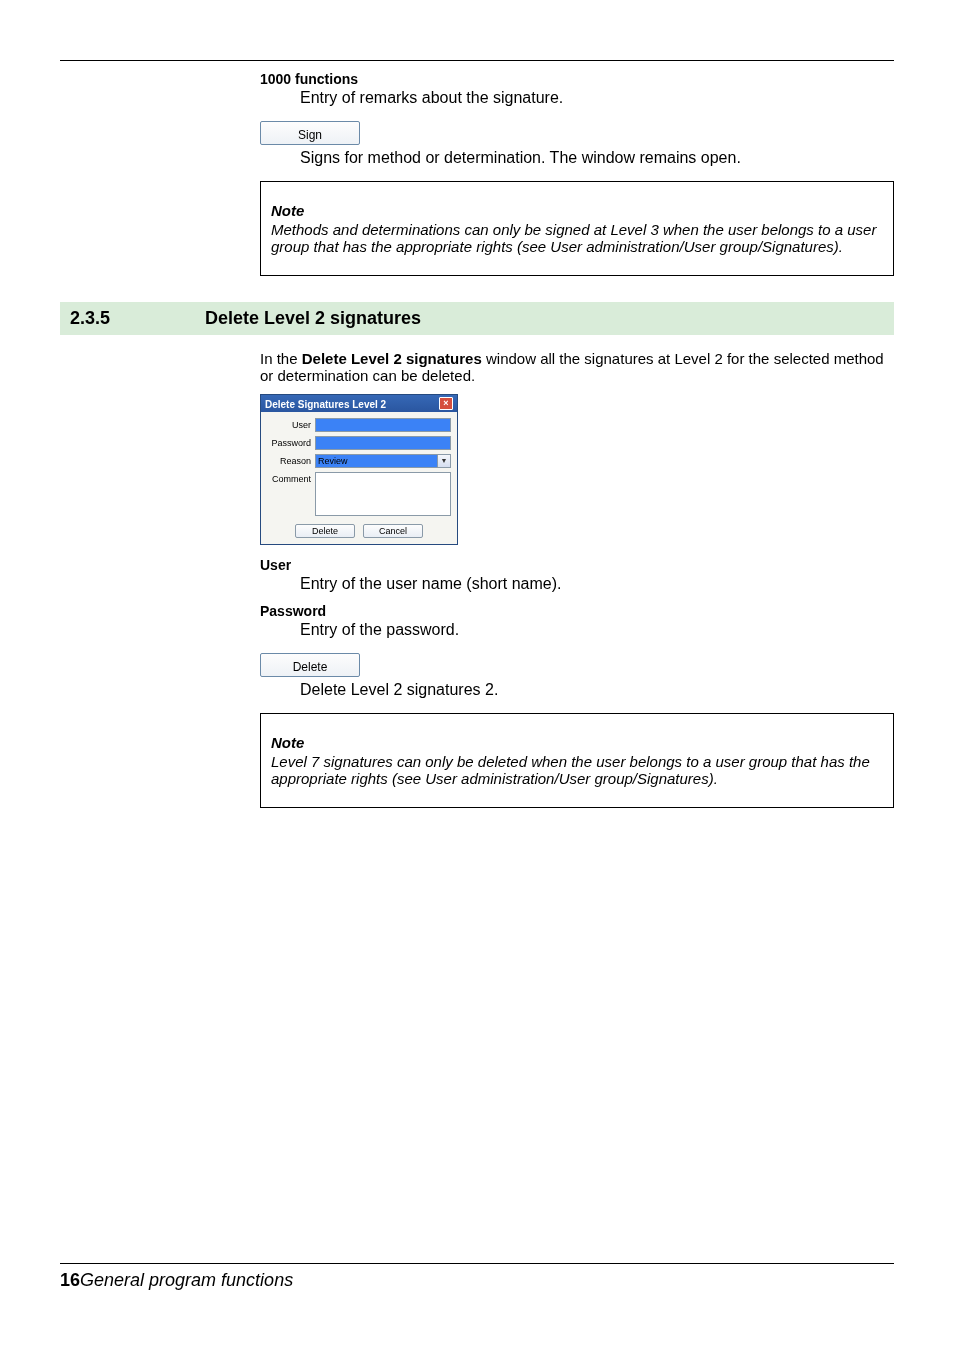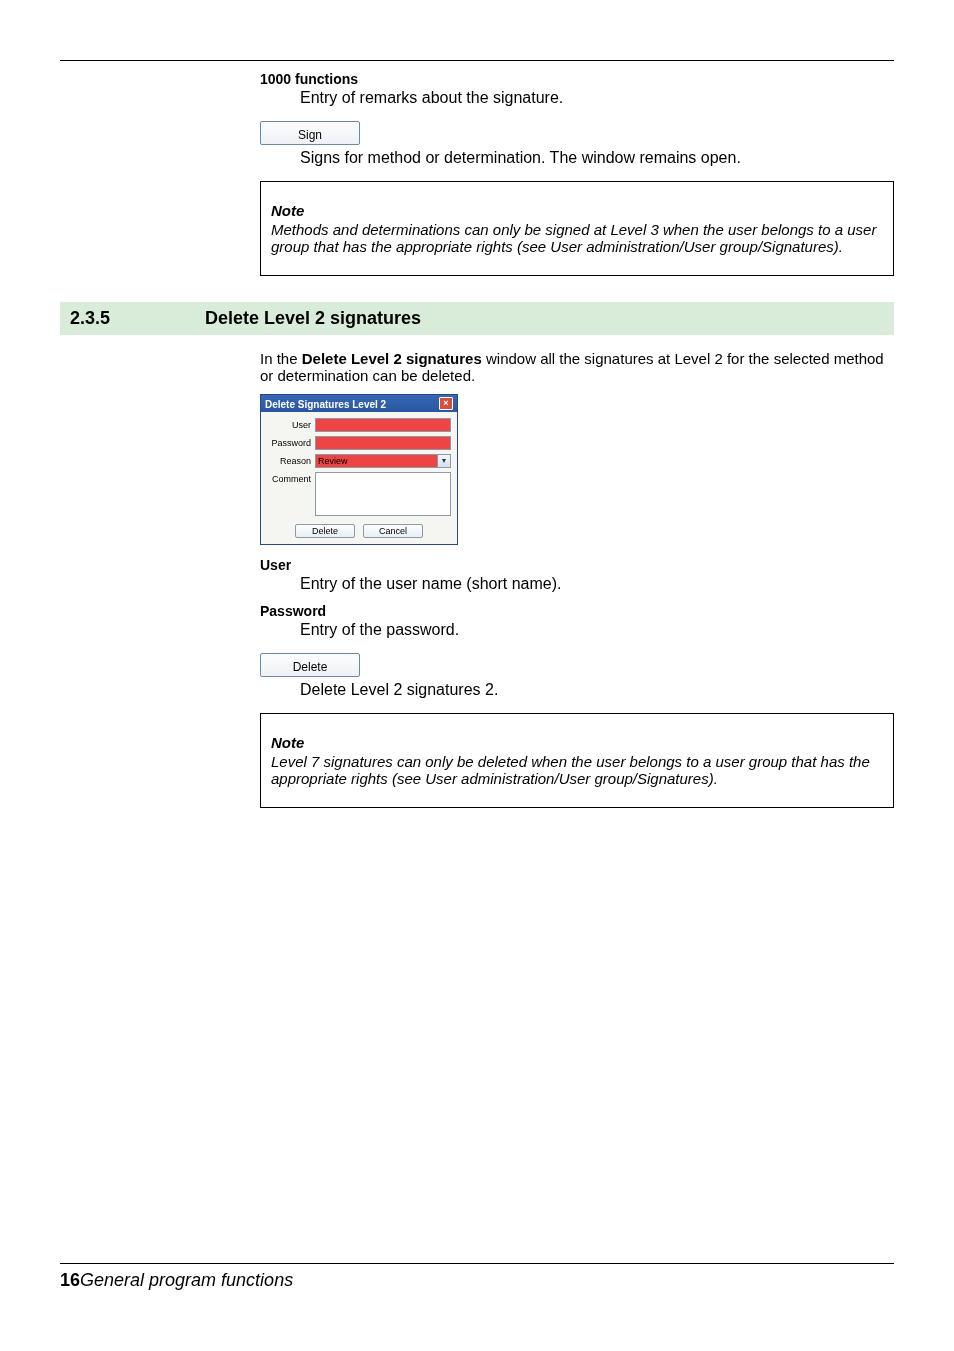--- a/index.html
+++ b/index.html
@@ -141,21 +141,21 @@
     width: 44px;
     text-align: right;
     padding-right: 4px;
     padding-top: 2px;
     font-size: 9px;
   }
   .dlg-input {
     flex: 1;
     height: 14px;
     border: 1px solid #8a9aa8;
-    background: #ef4444;
+    background: #3b82f6;
     box-sizing: border-box;
     font-size: 9px;
     padding: 0 2px;
     line-height: 12px;
   }
   .dlg-select {
     flex: 1;
     display: flex;
   }
   .dlg-select .dlg-input { flex: 1; border-right: none; }

